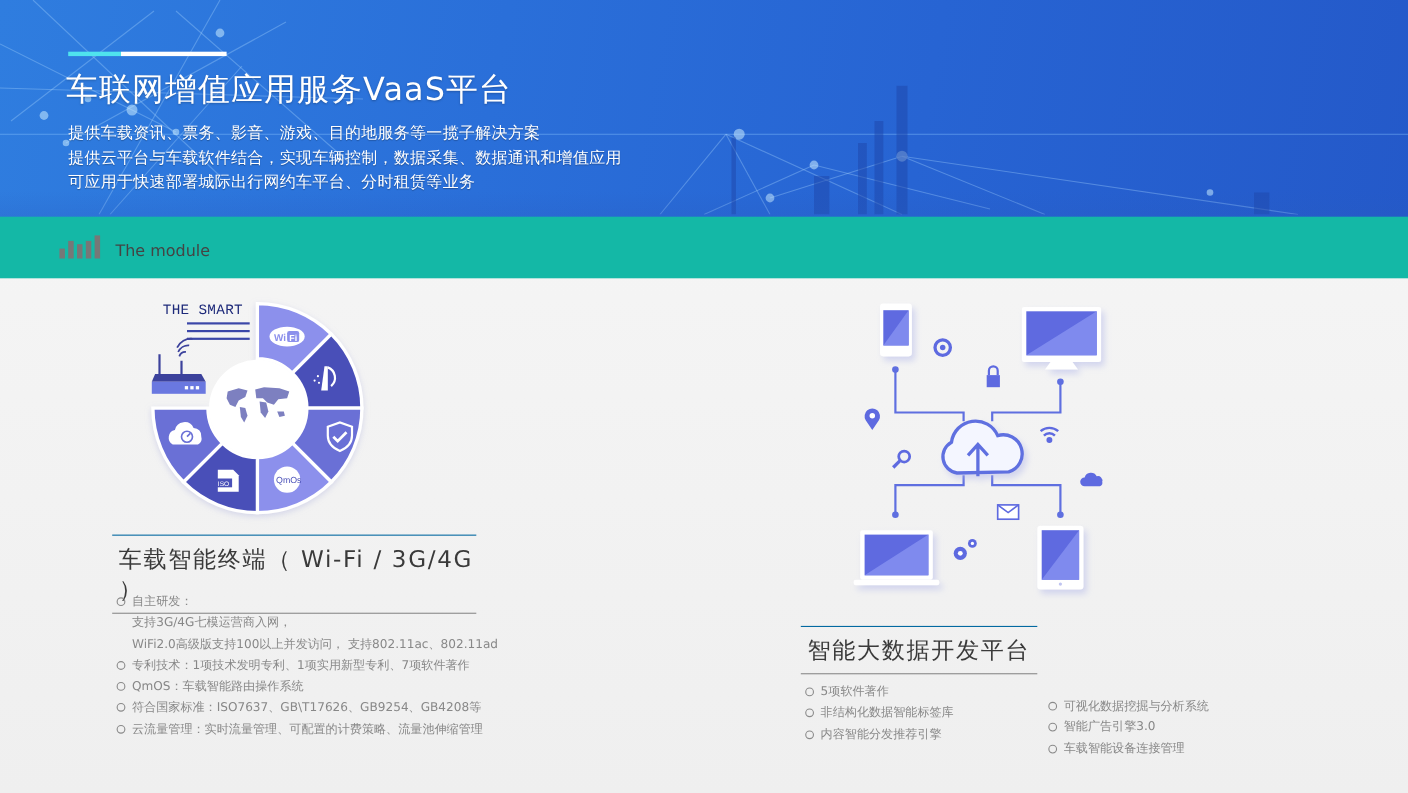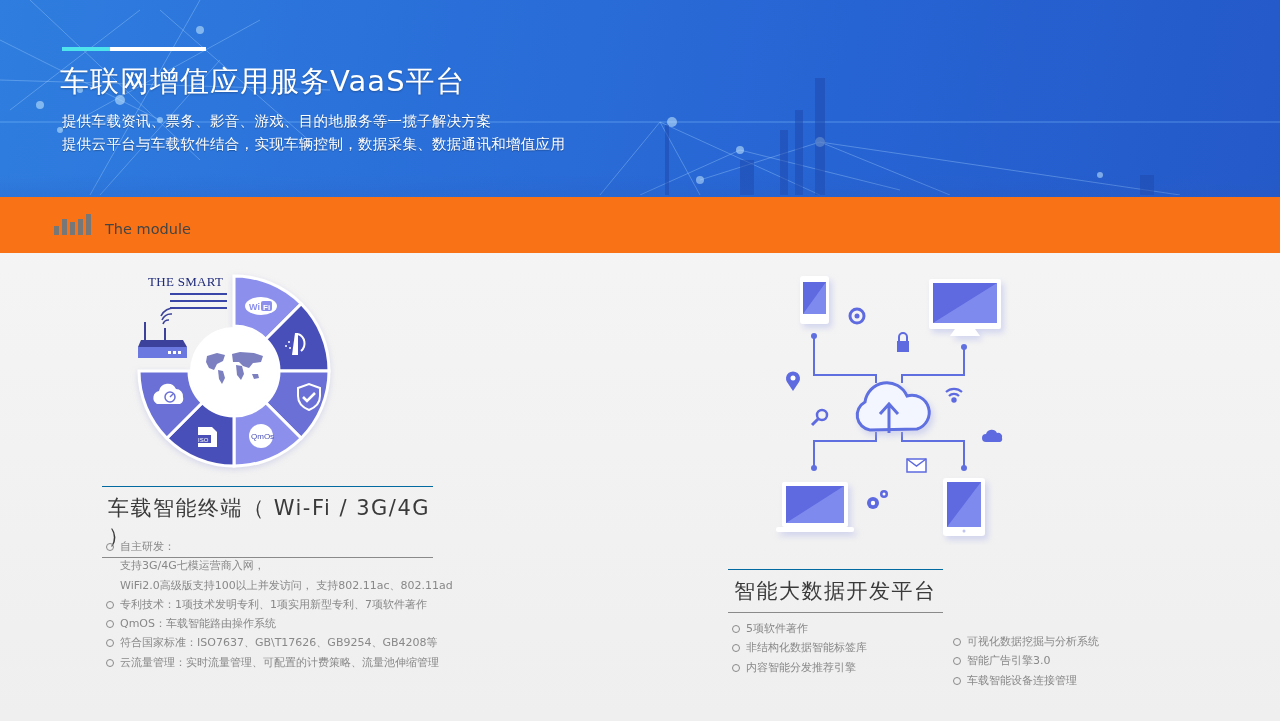--- a/index.html
+++ b/index.html
@@ -30,30 +30,30 @@
     text-shadow: 0 1px 2px rgba(0,0,0,0.25);
   }
   .banner-lines { position: absolute; left: 62px; top: 110px; }
   .banner-lines div {
     color: #fff; font-size: 14.5px; line-height: 22.5px; letter-spacing: 0.3px;
     text-shadow: 0 1px 1px rgba(0,0,0,0.3);
   }
   
   .module-strip {
     position: absolute; left: 0; top: 197px; width: 1280px; height: 56px;
-    background: #f97316;
+    background: #14b8a6;
   }
   .module-icon { position: absolute; left: 54px; top: 18px; width: 38px; height: 20px; }
   .module-icon span { position: absolute; bottom: 0; width: 5px; background: #777; }
   .module-label { position: absolute; left: 105px; top: 24px; font-size: 14.5px; color: #444; }
   
   .ring-wrap { position: absolute; left: 120px; top: 265px; width: 230px; height: 215px; }
   .smart-title {
     position: absolute; left: 148px; top: 274px; font-size: 13px; color: #1e2a7a;
-    font-family: Liberation Serif, serif; letter-spacing: 0.3px;
+    font-family: Liberation Mono, monospace; letter-spacing: 0.3px;
   }
   .smart-lines { position: absolute; left: 170px; top: 293px; width: 57px; }
   .smart-lines span { display: block; height: 2px; background: #3b47a8; margin-bottom: 5px; }
   .section-title {
     position: absolute; font-size: 21px; color: #3a3a3a; letter-spacing: 1.5px;
     border-top: 1px solid #0369a1; border-bottom: 1px solid #8a8a8a;
     padding: 7px 0 7px 6px;
   }
   .left-title { left: 102px; top: 486px; width: 331px; }
   .right-title { left: 728px; top: 569px; width: 215px; }
@@ -117,20 +117,21 @@
   </svg>
   <div class="skyline"></div>
   <div class="title-bar">
     <span class="cyan"></span>
       <span class="white"></span>
   </div>
   <h1 class="banner-title">车联网增值应用服务VaaS平台</h1>
   <div class="banner-lines">
     <div>提供车载资讯、票务、影音、游戏、目的地服务等一揽子解决方案</div>
     <div>提供云平台与车载软件结合，实现车辆控制，数据采集、数据通讯和增值应用</div>
+    <div>可应用于快速部署城际出行网约车平台、分时租赁等业务</div>
   </div>
 </div>
 
 <div class="module-strip">
   <div class="module-icon">
     <span style="left:0;height:9px"></span>
     <span style="left:8px;height:16px"></span>
     <span style="left:16px;height:13px"></span>
     <span style="left:24px;height:16px"></span>
     <span style="left:32px;height:21px"></span>

